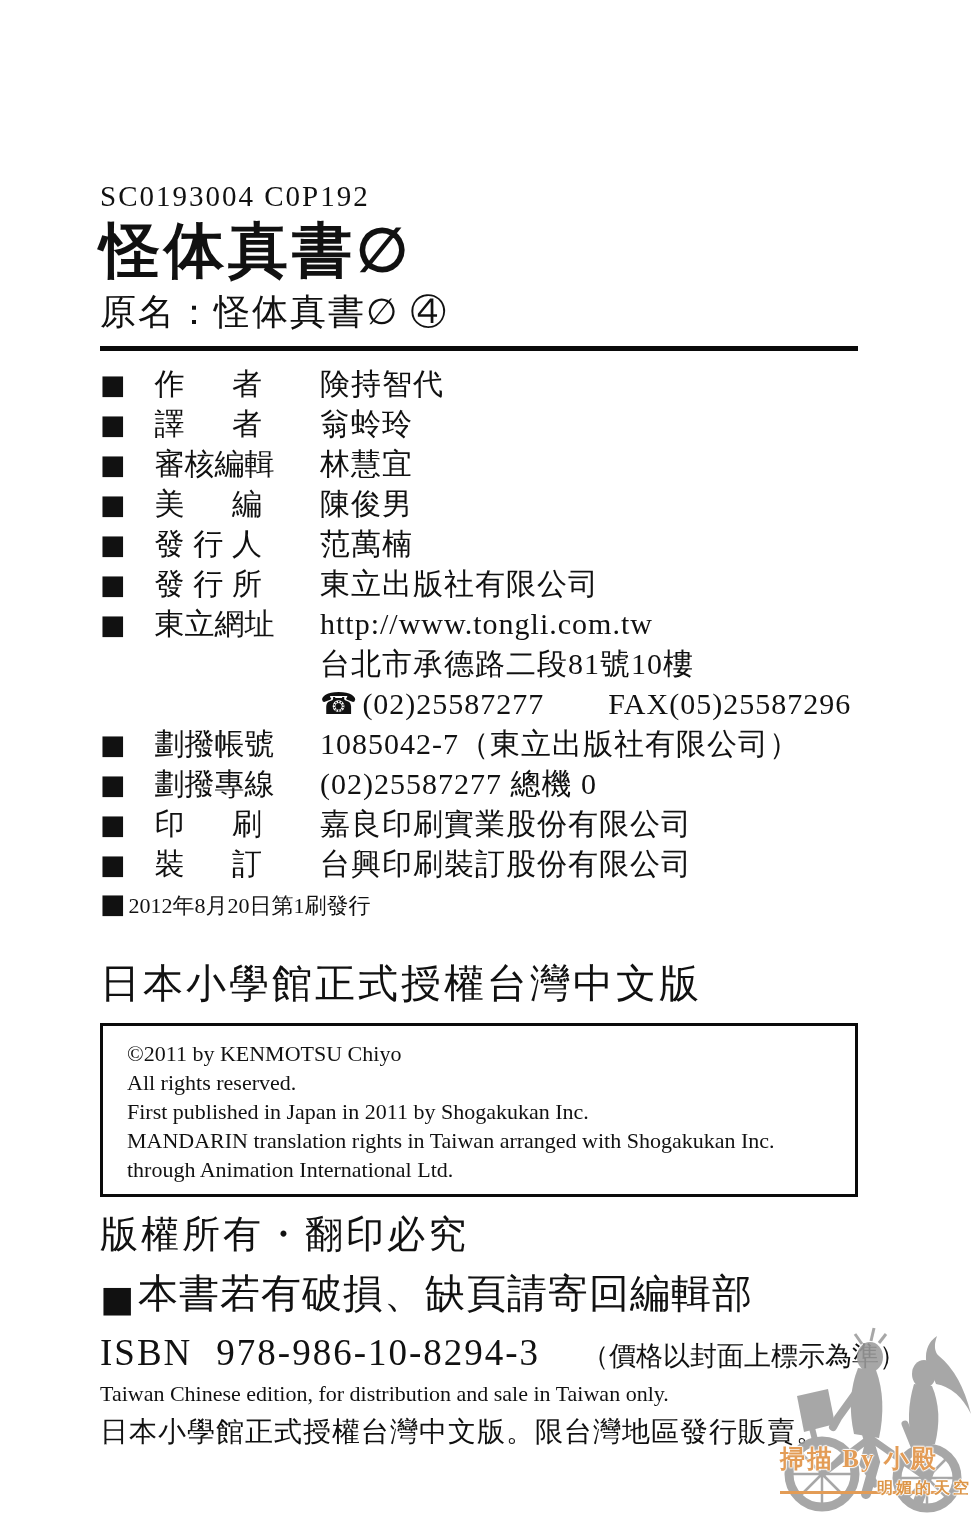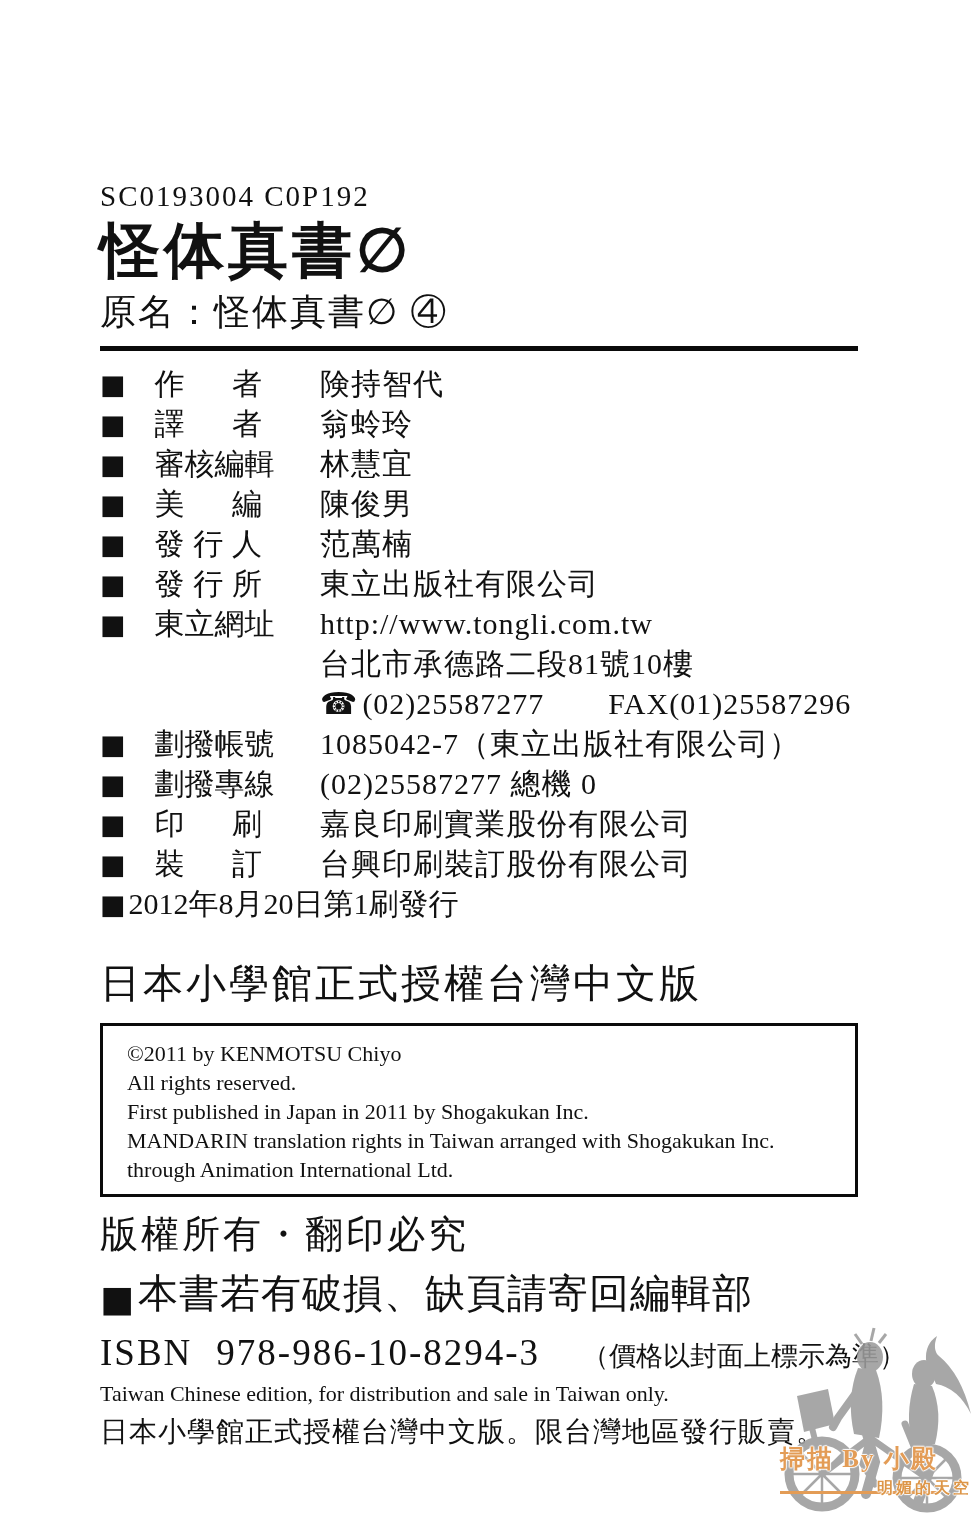--- a/index.html
+++ b/index.html
@@ -33,21 +33,21 @@
     font-family:"DejaVu Sans","Liberation Sans",sans-serif;
     font-size:27px; margin-right:3px;
   }
   .ltext {
     display:inline-block; width:126px;
     text-align:justify; text-align-last:justify;
   }
   .cvalue { margin-left:58px; letter-spacing:1px; }
   .fax-part { margin-left:64px; }
   .phone-glyph { font-family:"DejaVu Sans",sans-serif; margin-right:4px; }
-  .issue-row { display:flex; align-items:baseline; height:40px; line-height:40px; font-size:30px; white-space:nowrap; }
+  .issue-row { display:flex; align-items:baseline; height:40px; line-height:40px; font-size:22px; white-space:nowrap; }
 
   .license-heading {
     margin:32px 0 0 0;
     font-size:40px; font-weight:400;
     letter-spacing:3px; white-space:nowrap;
   }
 
   .copyright-box {
     margin-top:12px;
     border:3px solid #0a0a0a;
@@ -152,21 +152,21 @@
         <span class="cvalue">http://www.tongli.com.tw</span>
       </div>
 
       <div class="crow">
         <span class="clabel"></span>
         <span class="cvalue">台北市承德路二段81號10樓</span>
       </div>
 
       <div class="crow">
         <span class="clabel"></span>
-        <span class="cvalue"><span class="phone-glyph">☎</span><span>(02)25587277</span><span class="fax-part">FAX(01)25587296</span></span>
+        <span class="cvalue"><span class="phone-glyph">☎</span><span>(02)25587277</span><span class="fax-part">FAX(05)25587296</span></span>
       </div>
 
       <div class="crow">
         <span class="clabel">
             <span class="bullet"></span>
             <span class="ltext">劃撥帳號</span>
           </span>
         <span class="cvalue">1085042-7（東立出版社有限公司）</span>
       </div>
 

